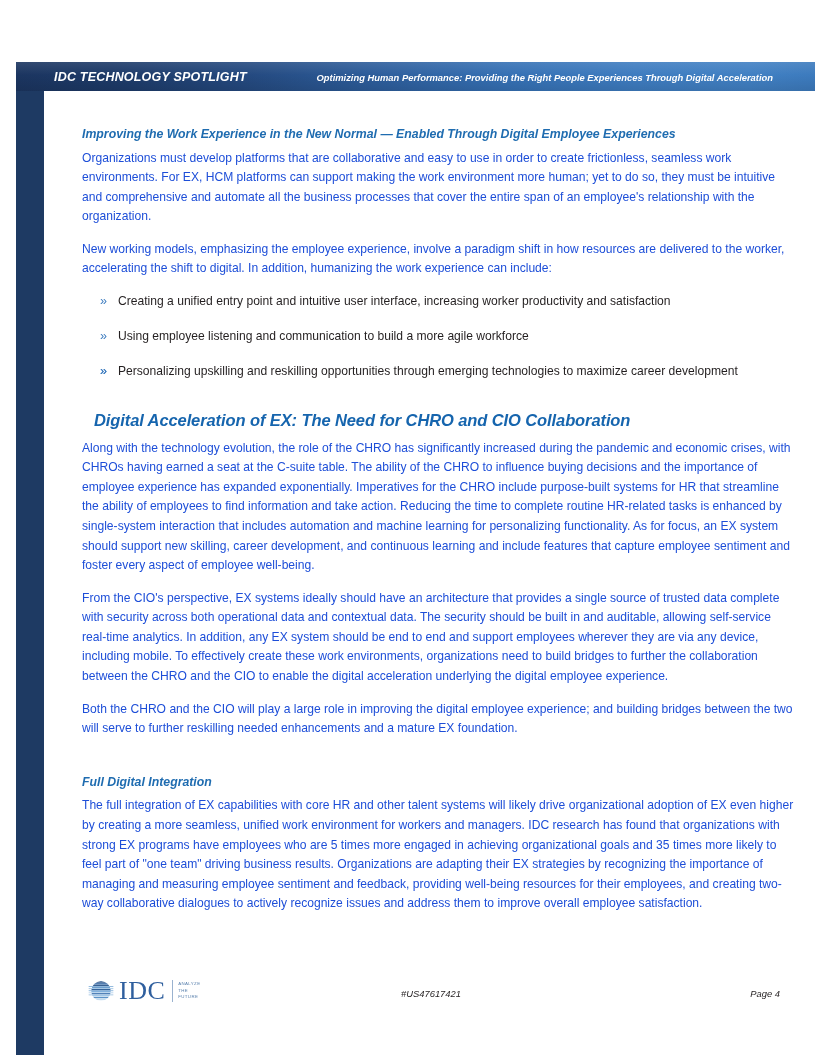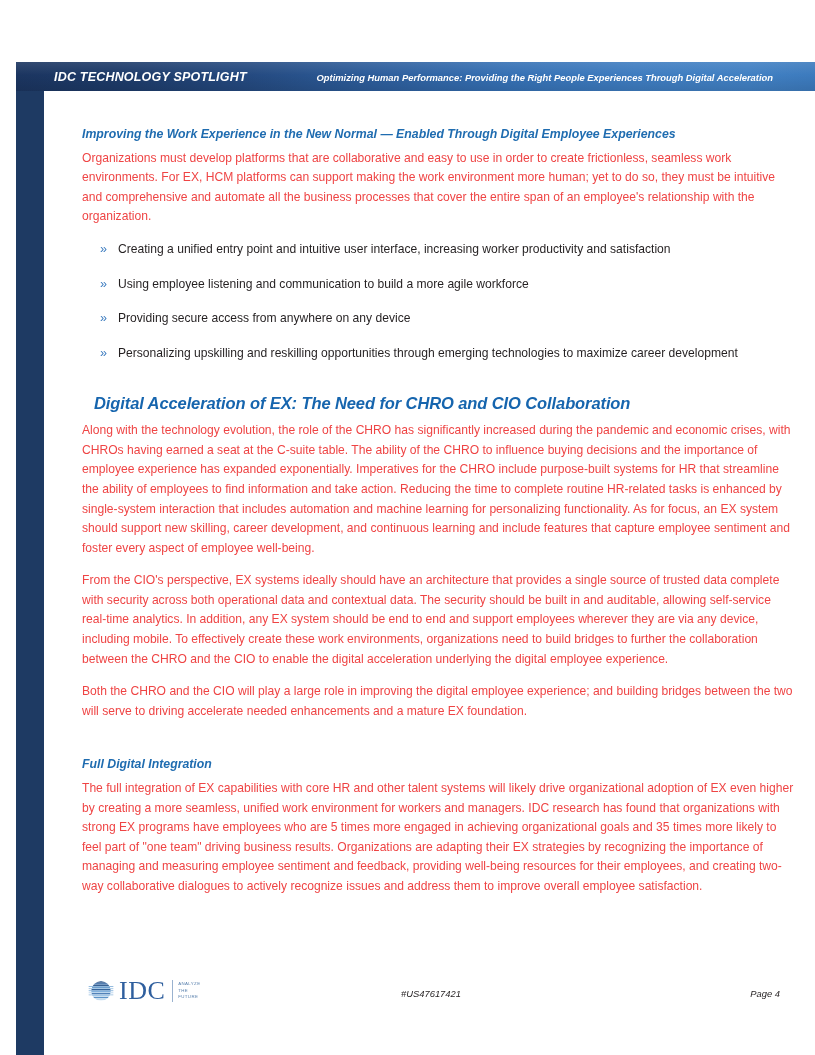--- a/index.html
+++ b/index.html
@@ -107,21 +107,21 @@
     color: #1665ae;
     font-size: 16.5px;
     font-weight: bold;
     font-style: italic;
     line-height: 1.3;
     margin: 0 0 7px 12px;
     letter-spacing: -.1px;
   }
 
   p.body {
-    color: #ef4444;
+    color: #1d4ed8;
     font-size: 12.1px;
     line-height: 1.62;
     margin: 0 0 13px 0;
     text-align: left;
   }
 
   ul.bullets {
     list-style: none;
     margin: 4px 0 10px 0;
     padding: 0;
@@ -218,47 +218,47 @@
   <div id="header-bar">
     <div id="header-title">IDC TECHNOLOGY SPOTLIGHT</div>
     <div id="header-subtitle">Optimizing Human Performance: Providing the Right People Experiences Through Digital Acceleration</div>
   </div>
 
   <div id="content">
 
     <div>
       <h2 class="sub-head">Improving the Work Experience in the New Normal — Enabled Through Digital Employee Experiences</h2>
       <p class="body">Organizations must develop platforms that are collaborative and easy to use in order to create frictionless, seamless work environments. For EX, HCM platforms can support making the work environment more human; yet to do so, they must be intuitive and comprehensive and automate all the business processes that cover the entire span of an employee's relationship with the organization.</p>
+      <p class="body">New working models, emphasizing the employee experience, involve a paradigm shift in how resources are delivered to the worker, accelerating the shift to digital. In addition, humanizing the work experience can include:</p>
       <ul class="bullets">
         <li>
           <span class="bullet-glyph">»</span>
           <span>Creating a unified entry point and intuitive user interface, increasing worker productivity and satisfaction</span>
         </li>
         <li>
           <span class="bullet-glyph">»</span>
           <span>Using employee listening and communication to build a more agile workforce</span>
         </li>
         <li>
           <span class="bullet-glyph">»</span>
-          <span>Providing secure access from anywhere on any device</span>
         </li>
         <li>
           <span class="bullet-glyph">»</span>
           <span>Personalizing upskilling and reskilling opportunities through emerging technologies to maximize career development</span>
         </li>
       </ul>
     </div>
 
     <div class="spacer-lg"></div>
 
     <div>
       <h1 class="major-head">Digital Acceleration of EX: The Need for CHRO and CIO Collaboration</h1>
       <p class="body">Along with the technology evolution, the role of the CHRO has significantly increased during the pandemic and economic crises, with CHROs having earned a seat at the C-suite table. The ability of the CHRO to influence buying decisions and the importance of employee experience has expanded exponentially. Imperatives for the CHRO include purpose-built systems for HR that streamline the ability of employees to find information and take action. Reducing the time to complete routine HR-related tasks is enhanced by single-system interaction that includes automation and machine learning for personalizing functionality. As for focus, an EX system should support new skilling, career development, and continuous learning and include features that capture employee sentiment and foster every aspect of employee well-being.</p>
       <p class="body">From the CIO's perspective, EX systems ideally should have an architecture that provides a single source of trusted data complete with security across both operational data and contextual data. The security should be built in and auditable, allowing self-service real-time analytics. In addition, any EX system should be end to end and support employees wherever they are via any device, including mobile. To effectively create these work environments, organizations need to build bridges to further the collaboration between the CHRO and the CIO to enable the digital acceleration underlying the digital employee experience.</p>
-      <p class="body">Both the CHRO and the CIO will play a large role in improving the digital employee experience; and building bridges between the two will serve to driving accelerate needed enhancements and a mature EX foundation.</p>
+      <p class="body">Both the CHRO and the CIO will play a large role in improving the digital employee experience; and building bridges between the two will serve to further reskilling needed enhancements and a mature EX foundation.</p>
     </div>
 
     <div class="spacer-lg"></div>
 
     <div>
       <h2 class="sub-head">Full Digital Integration</h2>
       <p class="body">The full integration of EX capabilities with core HR and other talent systems will likely drive organizational adoption of EX even higher by creating a more seamless, unified work environment for workers and managers. IDC research has found that organizations with strong EX programs have employees who are 5 times more engaged in achieving organizational goals and 35 times more likely to feel part of "one team" driving business results. Organizations are adapting their EX strategies by recognizing the importance of managing and measuring employee sentiment and feedback, providing well-being resources for their employees, and creating two-way collaborative dialogues to actively recognize issues and address them to improve overall employee satisfaction.</p>
     </div>
 
   </div>

